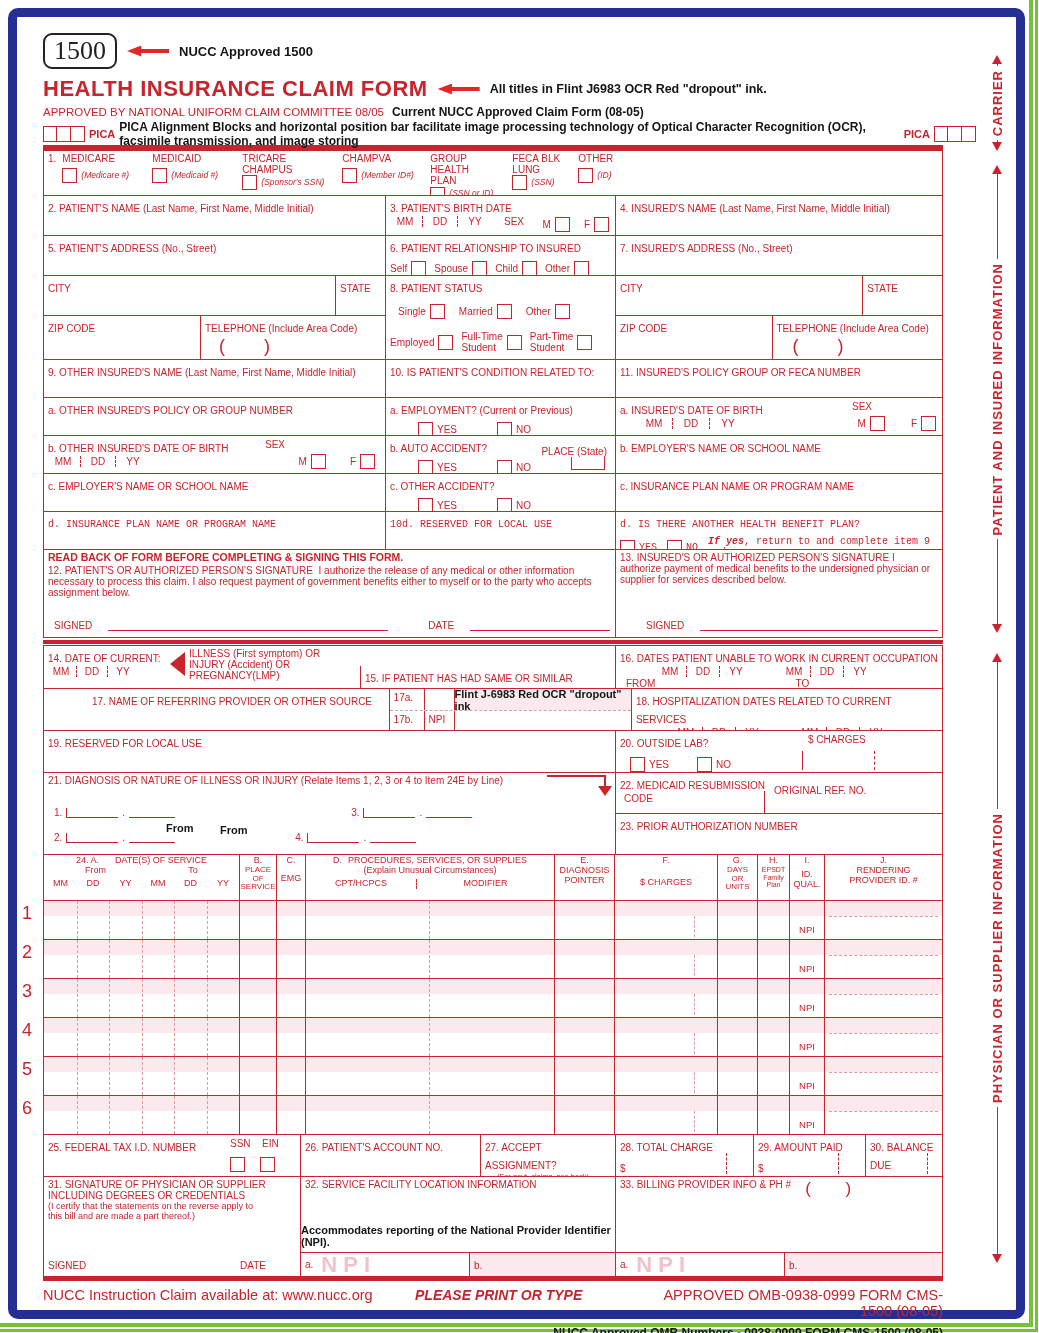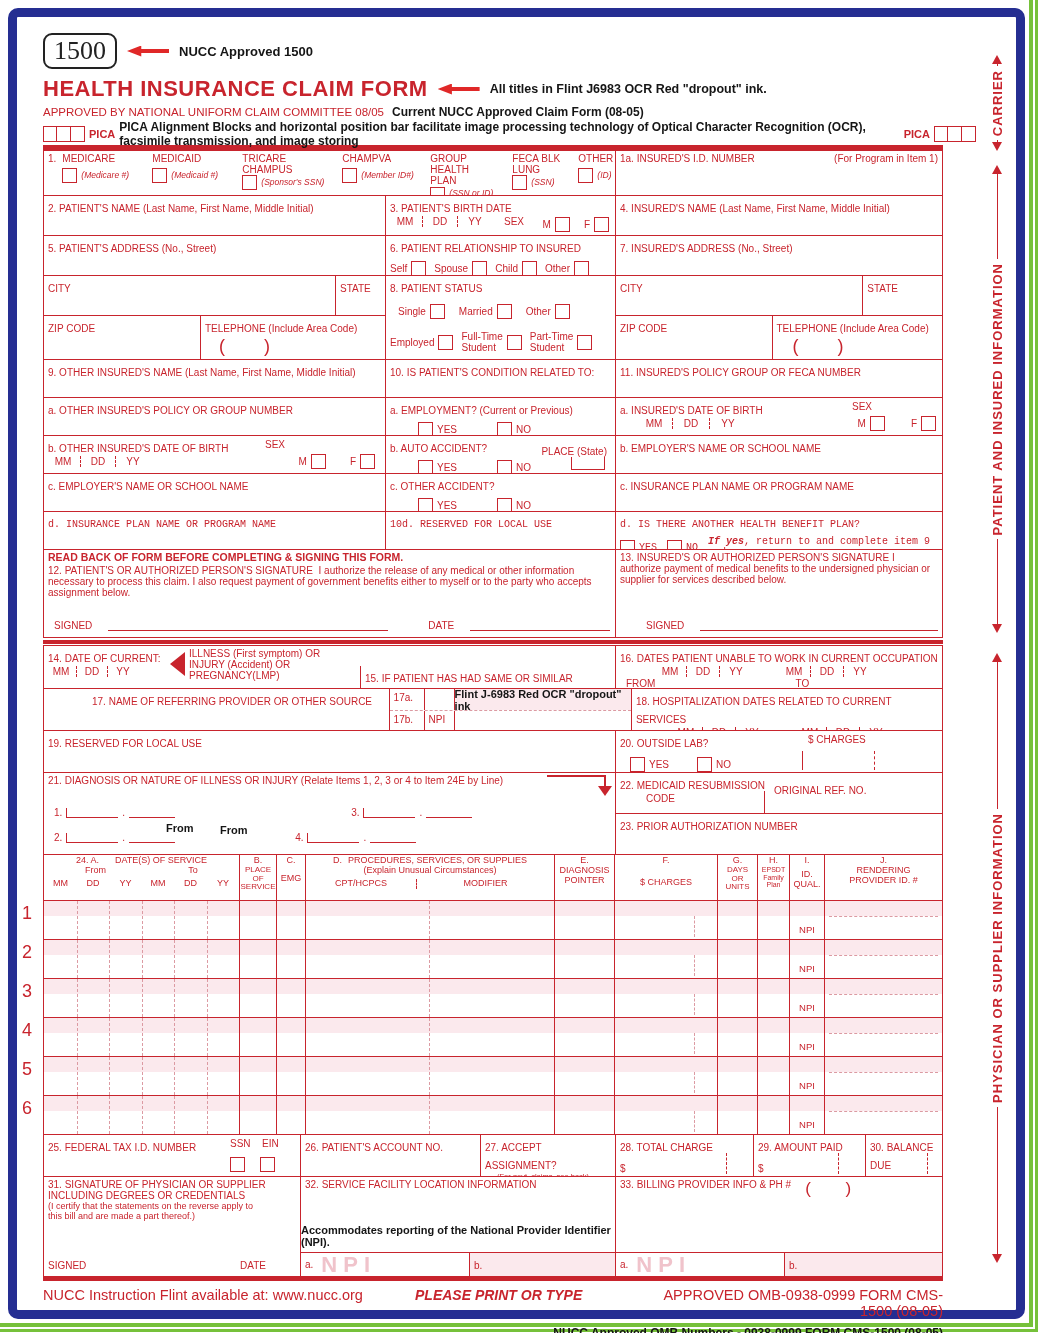--- a/index.html
+++ b/index.html
@@ -174,26 +174,20 @@
                       <span class="lab it sm">(SSN)</span>
                     </div></div>
                 <div style="width:50px;"><div class="lab">OTHER</div>
                   <div class="opt" style="margin-top:4px;">
                       <span class="cb"></span>
                       <span class="lab it sm">(ID)</span>
                     </div></div>
               </div>
             </div>
           </div>
-          <div class="cell" style="width:327px;">
-            <div style="display:flex; justify-content:space-between;">
-              <span class="lab">1a. INSURED'S I.D. NUMBER</span>
-              <span class="lab">(For Program in Item 1)</span>
-            </div>
-          </div>
         </div>
 
         <div class="row" style="height:40px;">
           <div class="cell" style="width:341px;">
             <span class="lab">2. PATIENT'S NAME (Last Name, First Name, Middle Initial)</span>
           </div>
           <div class="cell" style="width:230px;">
             <span class="lab">3. PATIENT'S BIRTH DATE</span>
             <div style="display:flex; align-items:center; gap:2px; margin-top:0;">
               <span class="lab" style="width:30px; text-align:center;">MM</span>
@@ -622,21 +616,21 @@
             <div style="display:flex; margin-top:14px; position:relative;">
               <span class="dslot" style="margin-left:6px;"><span>2.</span><span class="dl"></span>.<span class="db"></span></span>
               <span class="bk" style="font-size:11px; position:absolute; left:118px; top:-10px;">From</span>
               <span class="bk" style="font-size:11px; position:absolute; left:172px; top:-8px;">From</span>
               <span class="dslot" style="margin-left:120px;"><span>4.</span><span class="dl"></span>.<span class="db"></span></span>
             </div>
           </div>
           <div class="stack" style="width:327px; border-left:1px solid var(--red);">
             <div class="cell" style="height:40px; border-left:none;">
               <span class="lab">22. MEDICAID RESUBMISSION</span>
-              <div class="lab" style="margin-left:26px;">CODE</div>
+              <div class="lab" style="margin-left:4px;">CODE</div>
               <span class="lab" style="position:absolute; left:158px; top:12px;">ORIGINAL REF. NO.</span>
               <span style="position:absolute; left:148px; top:18px; bottom:0; border-left:1px solid var(--red);"></span>
             </div>
             <div class="cell" style="height:42px; border-left:none;">
               <span class="lab">23. PRIOR AUTHORIZATION NUMBER</span>
             </div>
           </div>
         </div>
 
         <div class="thbar">
@@ -934,21 +928,21 @@
                 <span class="lab">b.</span>
               </div>
             </div>
           </div>
         </div>
       </div>
 
       <div class="heavyline"></div>
 
       <div class="footer">
-        <span style="color:var(--red); font-size:14.5px; width:372px;">NUCC Instruction Flint available at: www.nucc.org</span>
+        <span style="color:var(--red); font-size:14.5px; width:372px;">NUCC Instruction Claim available at: www.nucc.org</span>
         <span style="color:var(--red); font-size:14px; font-weight:bold; font-style:italic; width:220px;">PLEASE PRINT OR TYPE</span>
         <span style="color:var(--red); font-size:14.5px; flex:1; text-align:right;">APPROVED OMB-0938-0999 FORM CMS-1500 (08-05)</span>
       </div>
       <div style="width:900px; text-align:right; margin-top:4px;">
         <span class="bk" style="font-size:12px;">NUCC Approved OMB Numbers  - 0938-0999  FORM CMS-1500 (08-05)</span>
       </div>
 
       <div class="vmar" style="top:38px; height:96px; right:8px;">
         <span class="au"></span>
         <span class="stem"></span>

